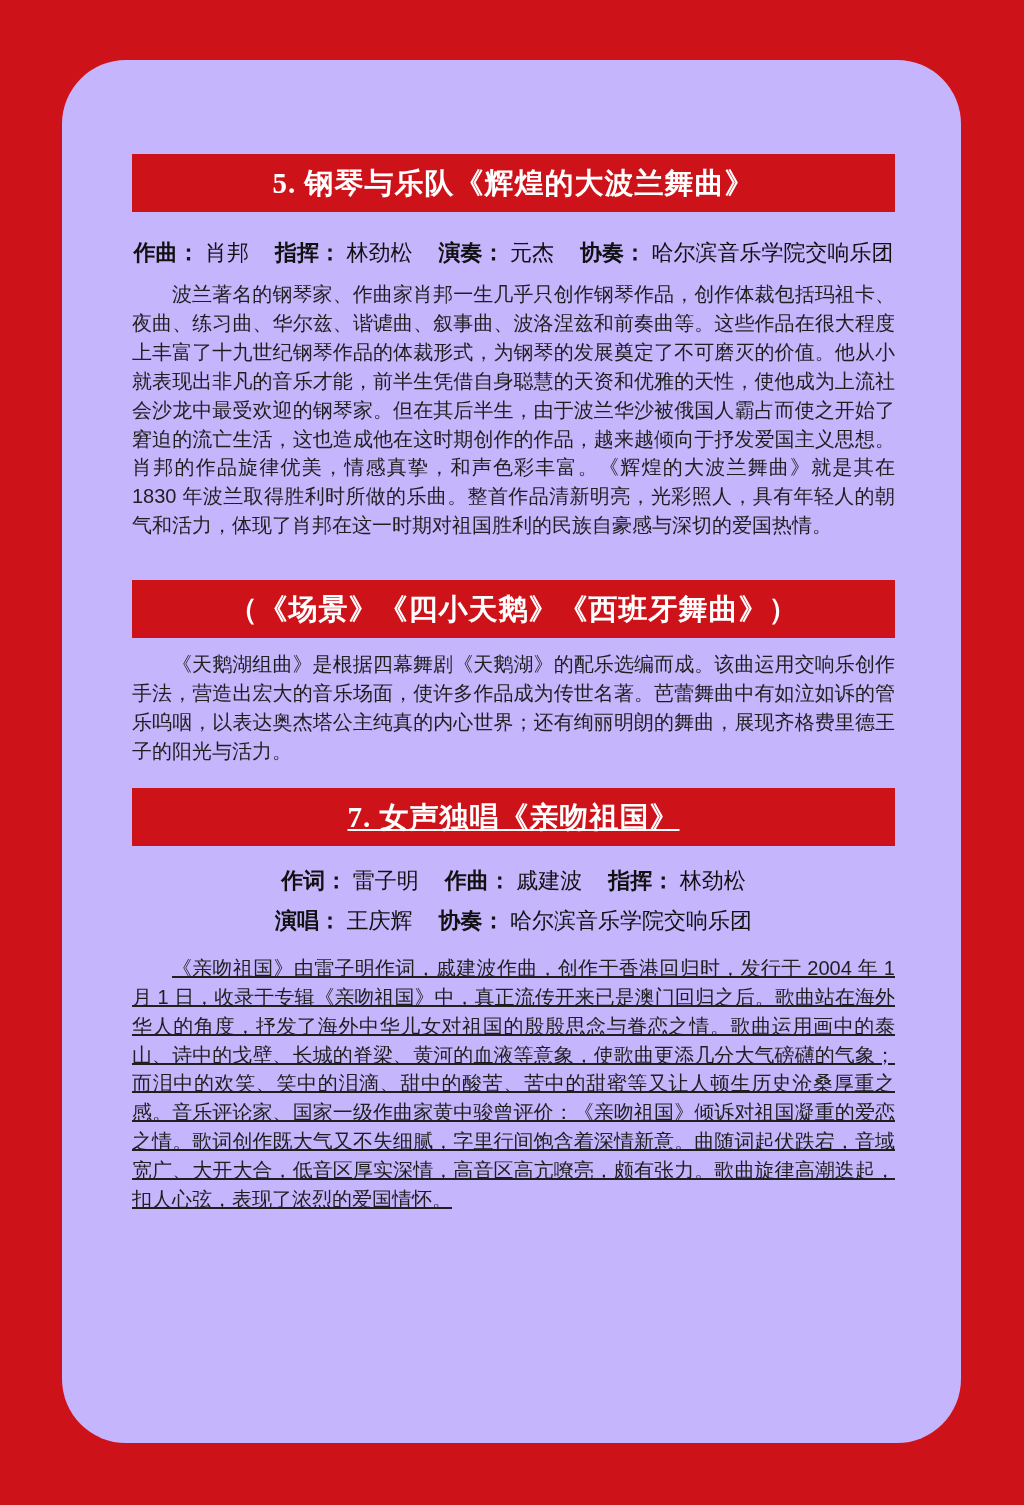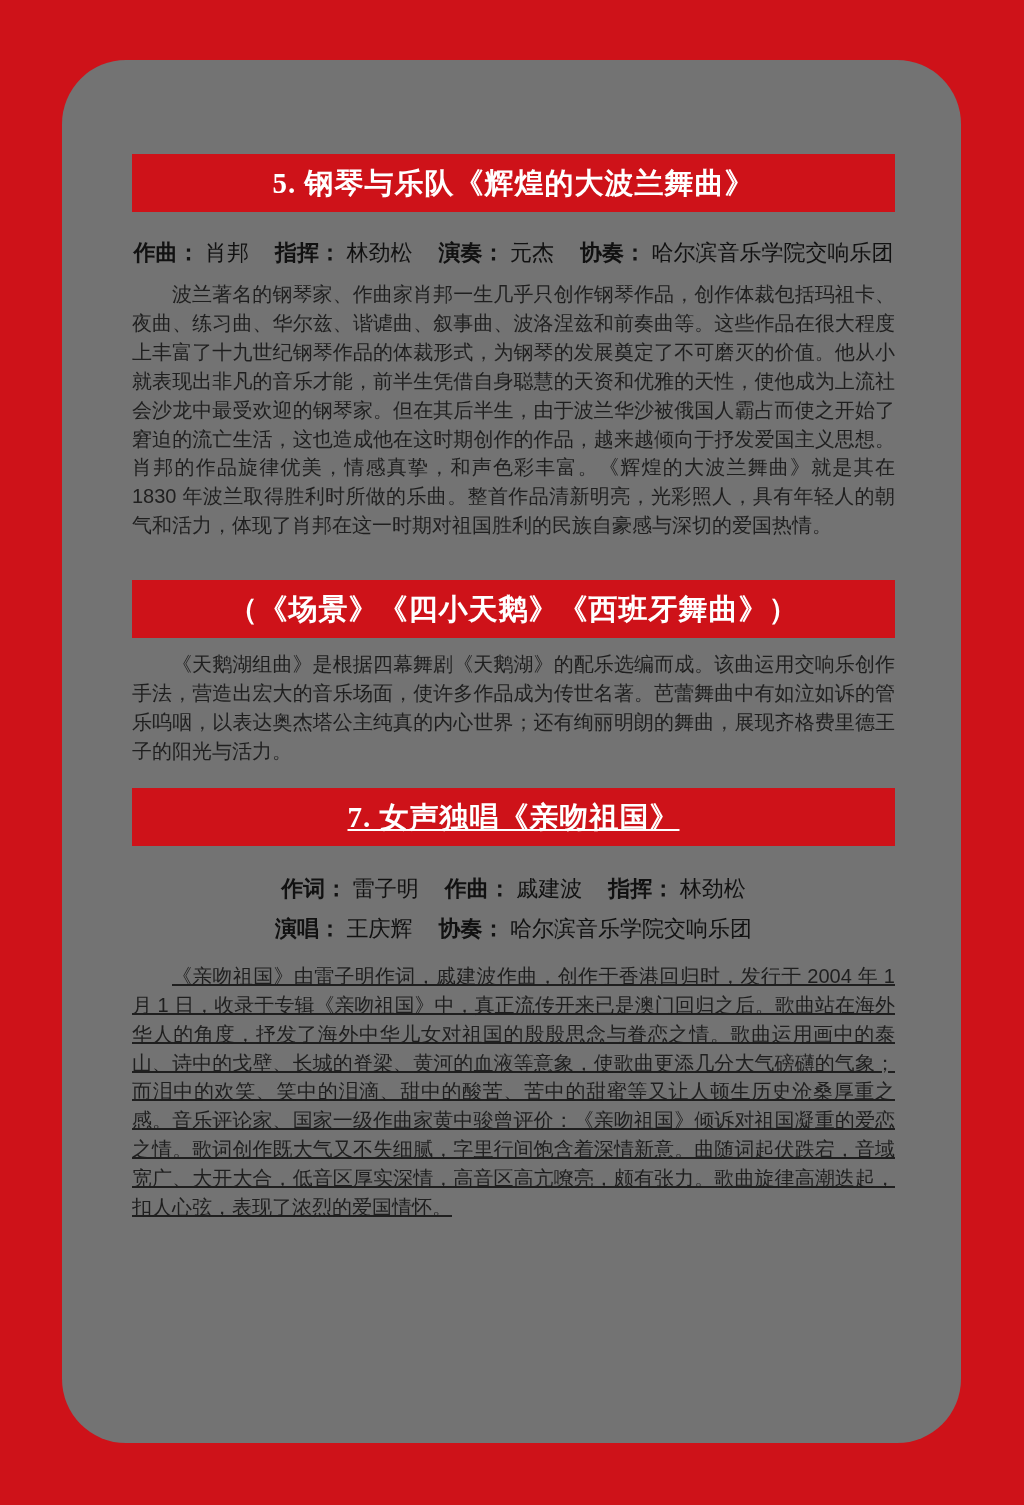--- a/index.html
+++ b/index.html
@@ -11,21 +11,21 @@
     width: 1024px;
     height: 1505px;
     overflow: hidden;
   }
   .card {
     position: absolute;
     left: 62px;
     top: 60px;
     width: 899px;
     height: 1383px;
-    background: #737373;
+    background: #c4b5fd;
     border-radius: 64px;
   }
   .content {
     padding: 94px 66px 0 70px;
   }
   .banner {
     background: #ce1219;
     color: #ffffff;
     text-align: center;
     font-family: "Liberation Serif", "DejaVu Serif", serif;
@@ -60,21 +60,21 @@
     line-height: 28.9px;
     color: #1f1f1f;
     text-align: justify;
     text-indent: 2em;
     font-family: "Liberation Sans", "DejaVu Sans", sans-serif;
   }
   .section-6 .banner { margin-top: 40px; }
   .section-7 .banner { margin-top: 22px; text-decoration: underline; }
   .section-6 .credits { margin-top: 20px; }
   .section-6 .body-text { margin-top: 12px; }
-  .section-7 .credits { margin-top: 24px; text-align: center; }
+  .section-7 .credits { margin-top: 16px; text-align: center; }
   .section-7 .body-text { margin-top: 12px; text-decoration: underline; }
 </style>
 </head>
 <body>
 
 <div class="card">
   <div class="content">
 
     <section class="section-5">
       <div class="banner">

